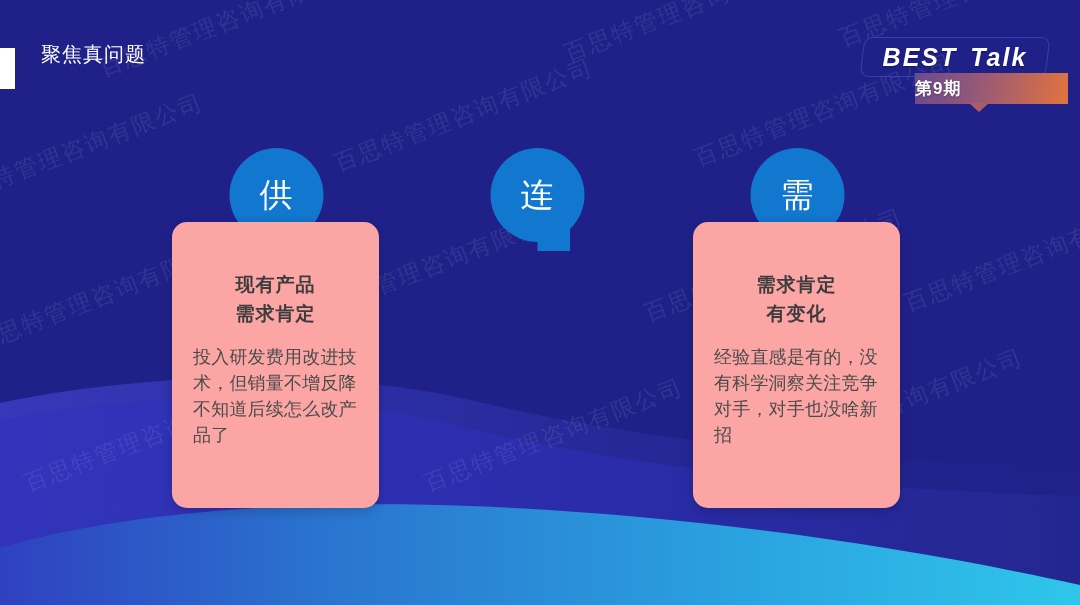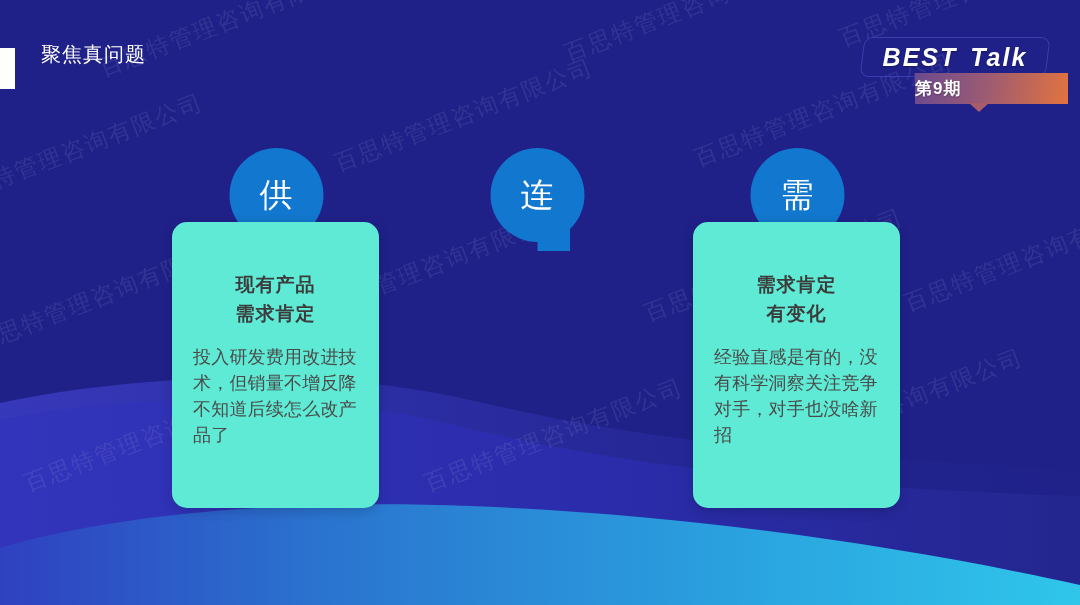--- a/index.html
+++ b/index.html
@@ -112,21 +112,21 @@
     position:absolute; left:0; top:0;
     width:103px; height:94px;
     display:flex; align-items:center; justify-content:center;
     font-size:33px; font-weight:500; color:#ffffff;
     letter-spacing:1px;
   }
 
   .card {
     position:absolute; left:0; top:74px;
     width:207px; height:286px;
-    background:#5eead4;
+    background:#fca5a5;
     border-radius:15px;
     box-shadow:0 3px 12px rgba(0,0,0,0.18);
     z-index:2;
     padding:0 21px;
   }
   .card-title {
     margin-top:48px;
     text-align:center;
     font-size:19px;
     font-weight:bold;

